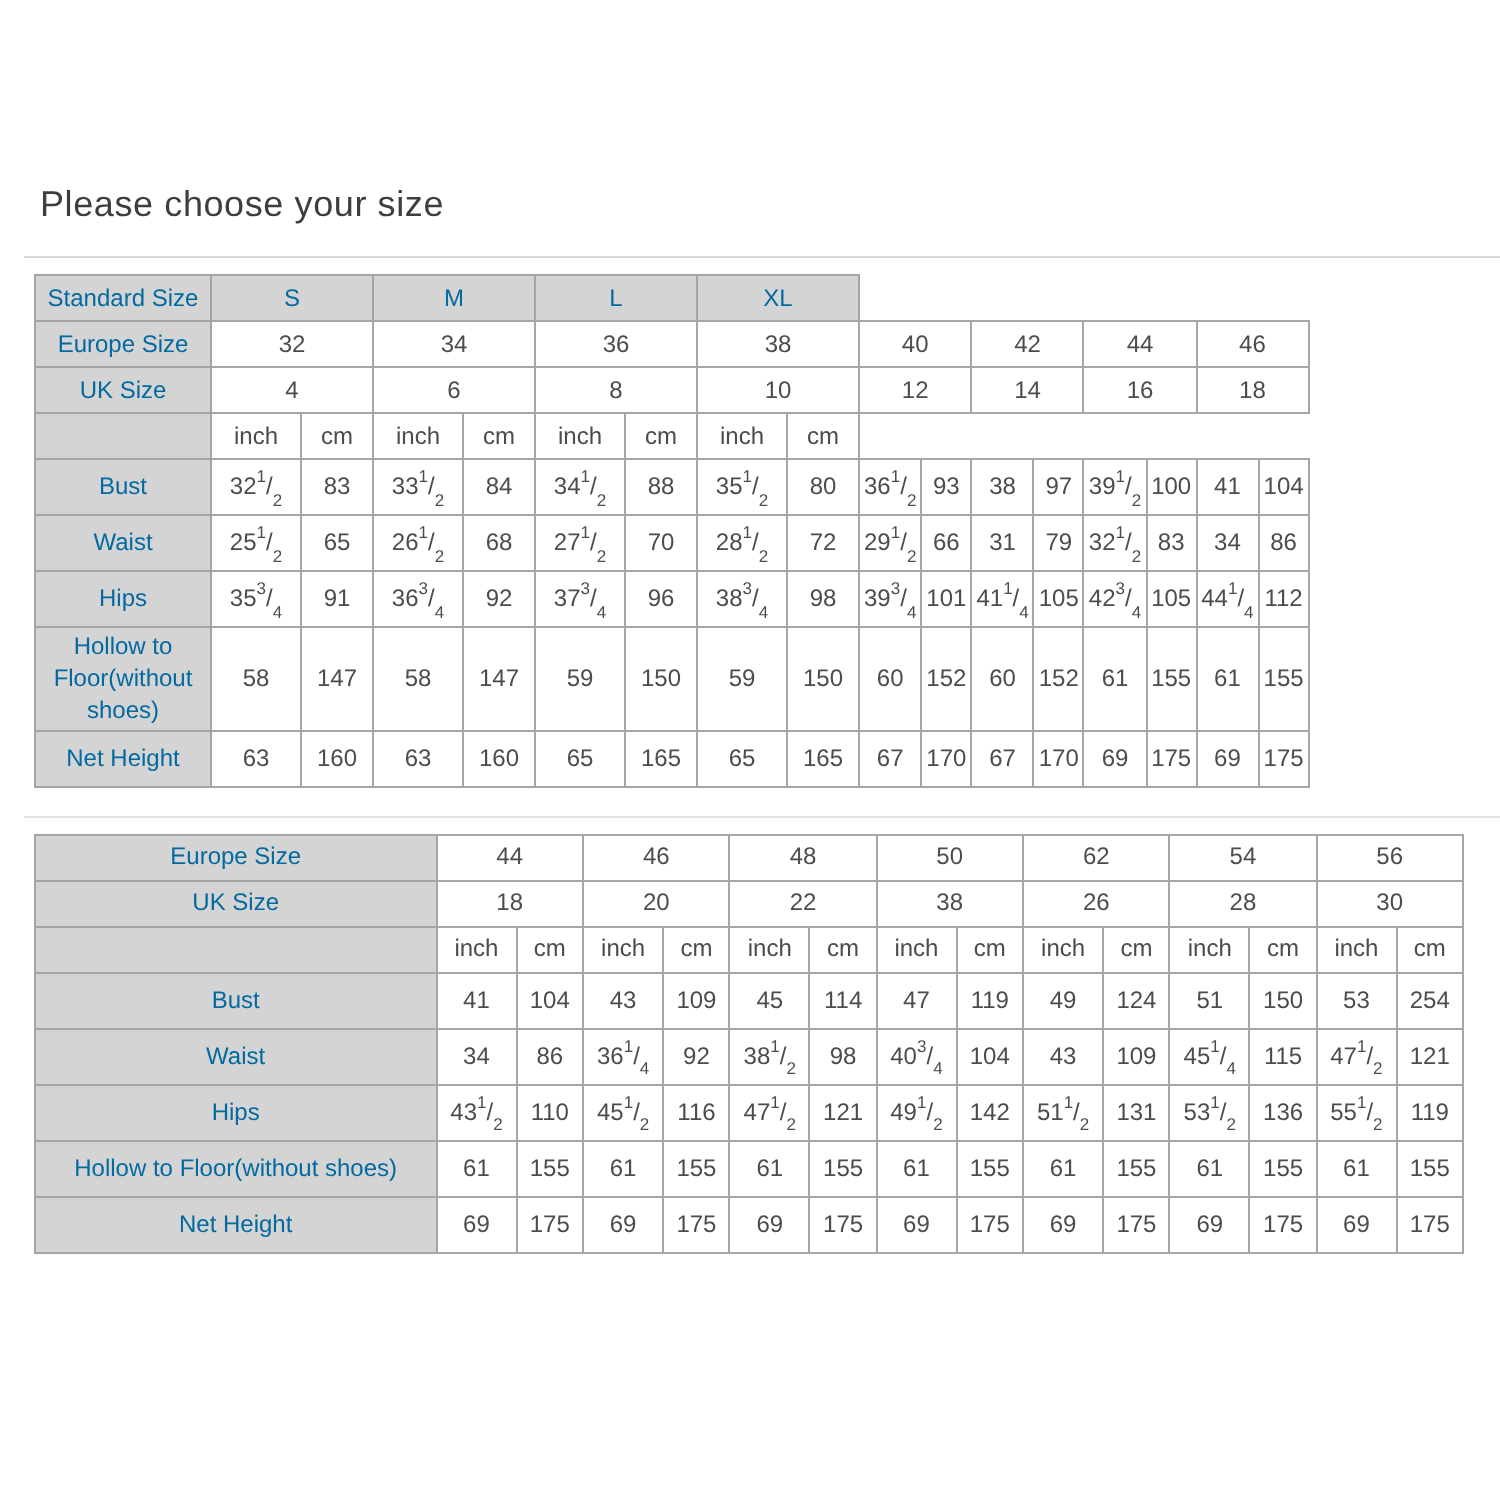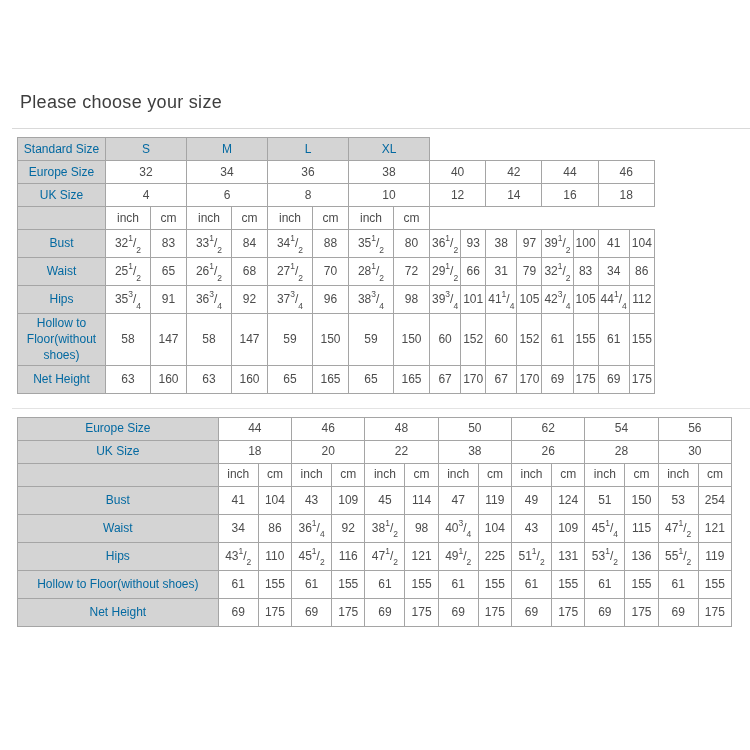--- a/index.html
+++ b/index.html
@@ -329,21 +329,21 @@
         </tr>
         <tr class="mrow">
           <td class="hdr">Hips</td>
           <td>43<sup>1</sup>/<sub>2</sub></td>
           <td>110</td>
           <td>45<sup>1</sup>/<sub>2</sub></td>
           <td>116</td>
           <td>47<sup>1</sup>/<sub>2</sub></td>
           <td>121</td>
           <td>49<sup>1</sup>/<sub>2</sub></td>
-          <td>225</td>
+          <td>142</td>
           <td>51<sup>1</sup>/<sub>2</sub></td>
           <td>131</td>
           <td>53<sup>1</sup>/<sub>2</sub></td>
           <td>136</td>
           <td>55<sup>1</sup>/<sub>2</sub></td>
           <td>119</td>
         </tr>
         <tr class="mrow">
           <td class="hdr">Hollow to Floor(without shoes)</td>
           <td>61</td>

